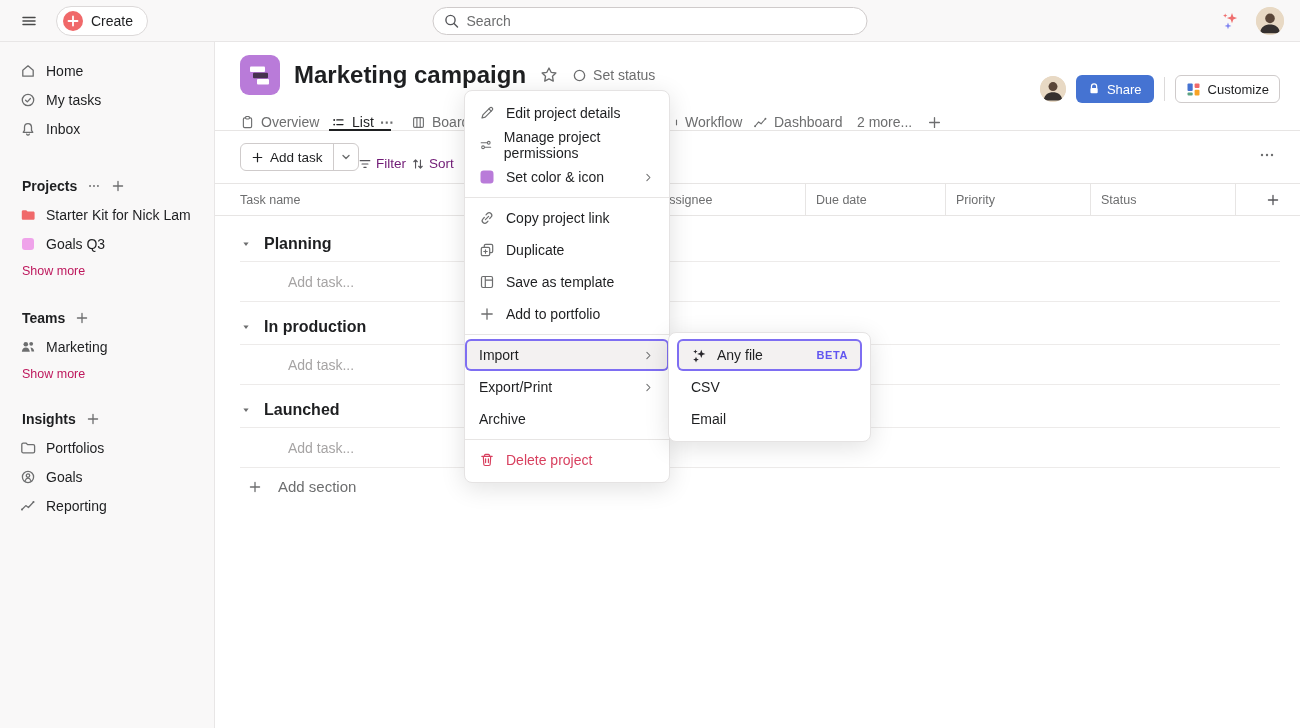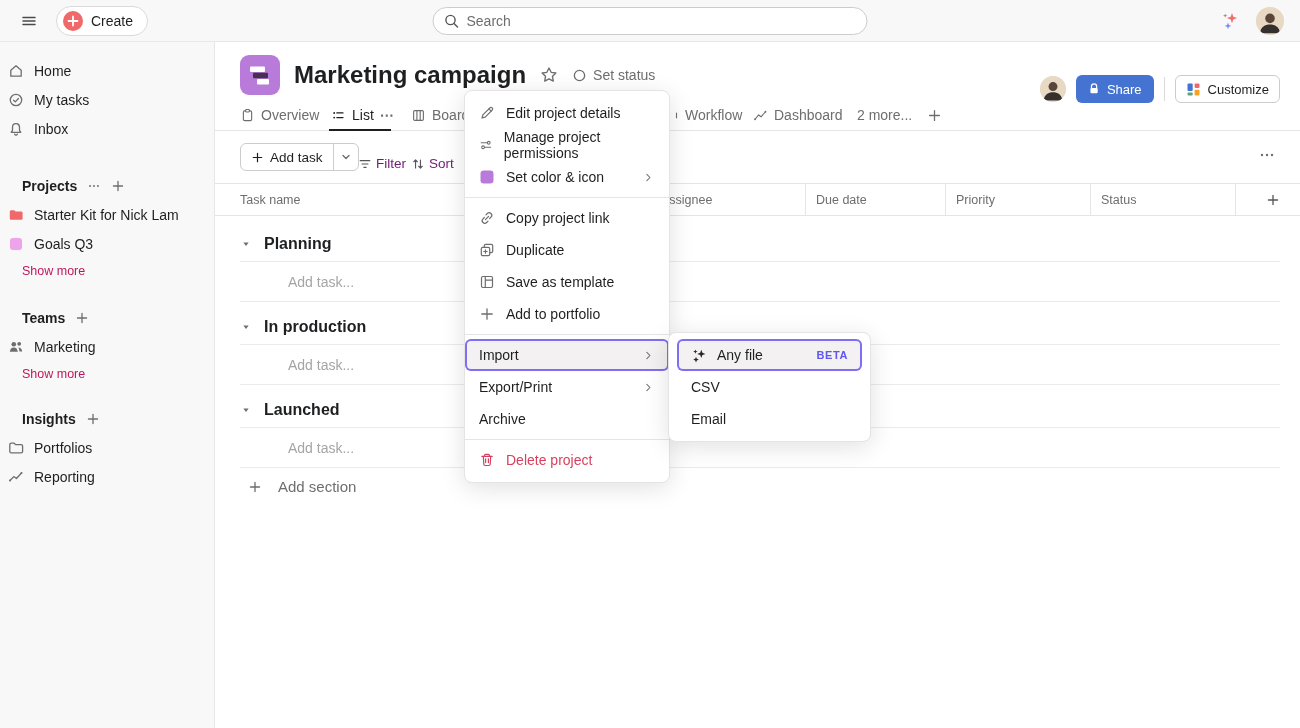--- a/index.html
+++ b/index.html
@@ -12,38 +12,38 @@
   .create-btn{display:flex;align-items:center;gap:8px;background:#fff;border:1px solid #dcd9d9;border-radius:16px;height:30px;padding:0 14px 0 6px;font-size:14px;color:#1e1f21;cursor:pointer;font-family:inherit}
   .searchbar{position:absolute;left:50%;transform:translateX(-50%);top:7px;width:435px;height:28px;background:#fff;border:1px solid #cfcbcb;border-radius:14px;display:flex;align-items:center;padding:0 10px;gap:7px}
   .searchbar input{border:none;outline:none;background:transparent;flex:1;font-size:14px;color:#1e1f21;font-family:inherit}
   .searchbar input::placeholder{color:#6d6e6f}
   .topbar-right{margin-left:auto;display:flex;align-items:center;gap:14px}
   .icon-btn{background:none;border:none;cursor:pointer;padding:0}
   .avatar{width:28px;height:28px;border-radius:50%;overflow:hidden;border:none;padding:0;background:#e8d9c4;cursor:pointer}
   .avatar-sm{width:26px;height:26px}
   
   .sidebar{position:absolute;top:42px;left:0;width:215px;bottom:0;background:#f9f8f8;border-right:1px solid #e8e6e6;padding-top:14px}
-  .side-item{display:flex;align-items:center;gap:10px;height:29px;padding-left:8px;font-size:14px;color:#1e1f21;cursor:pointer}
+  .side-item{display:flex;align-items:center;gap:10px;height:29px;padding-left:20px;font-size:14px;color:#1e1f21;cursor:pointer}
   .side-header{display:flex;align-items:center;gap:10px;padding-left:22px;height:28px;font-weight:700;font-size:14px}
   .side-header .hdr-ic{cursor:pointer;color:#6d6e6f}
   .show-more{color:#be185d;font-size:12.5px;padding-left:22px;height:26px;display:flex;align-items:center;cursor:pointer}
   .mt-proj{margin-top:29px}.mt-teams{margin-top:20px}.mt-ins{margin-top:18px}
   
   .main{position:absolute;top:42px;left:215px;right:0;bottom:0;background:#fff}
   .project-header{position:absolute;top:13px;left:25px;display:flex;align-items:center;gap:14px}
   .proj-icon{width:40px;height:40px}
   .proj-title{font-size:24px;font-weight:700}
   .star-btn,.status-btn{display:flex;align-items:center;gap:6px;background:none;border:none;cursor:pointer;color:#6d6e6f;font-size:14px;font-family:inherit}
   .header-actions{position:absolute;top:33px;right:20px;display:flex;align-items:center;gap:10px;height:28px}
   .share-btn{display:flex;align-items:center;gap:6px;background:#4573d2;color:#fff;border:none;border-radius:6px;height:28px;padding:0 12px;font-size:13px;cursor:pointer;font-family:inherit}
   .hdr-divider{width:1px;height:24px;background:#dcdada}
   .customize-btn{display:flex;align-items:center;gap:7px;background:#fff;color:#1e1f21;border:1px solid #cfcbcb;border-radius:6px;height:28px;padding:0 10px;font-size:13px;cursor:pointer;font-family:inherit}
   
   .tabs-row{position:absolute;top:58px;left:0;right:0;height:31px;border-bottom:1px solid #e7e5e4}
-  .tab{position:absolute;top:0;display:flex;align-items:center;gap:6px;height:30px;font-size:14px;color:#6d6e6f;cursor:pointer}
+  .tab{position:absolute;top:0;display:flex;align-items:flex-end;gap:6px;height:30px;font-size:14px;color:#6d6e6f;cursor:pointer}
   .tab.active{color:#1e1f21}
   .tab-underline{position:absolute;left:114px;width:62px;bottom:-1px;height:2px;background:#1e1f21}
   .tab-dots{color:#6d6e6f;letter-spacing:1px;font-weight:700;cursor:pointer}
   
   .addtask-btn{position:absolute;left:25px;top:101px;height:28px;display:flex;align-items:stretch;background:#fff;border:1px solid #cfcbcb;border-radius:6px;overflow:hidden}
   .addtask-main{display:flex;align-items:center;gap:6px;padding:0 10px;font-size:13.5px;border:none;background:none;cursor:pointer;font-family:inherit;color:#1e1f21}
   .addtask-caret{display:flex;align-items:center;justify-content:center;width:25px;border:none;border-left:1px solid #cfcbcb;background:none;cursor:pointer}
   .tool-link{position:absolute;top:101px;height:28px;display:flex;align-items:flex-end;gap:4px;background:none;border:none;color:#701a75;font-size:13.5px;cursor:pointer;font-family:inherit}
   .more-dots{position:absolute;right:25px;top:105px;background:none;border:none;cursor:pointer}
   
@@ -179,20 +179,28 @@
     <span>Insights</span>
     <svg class="hdr-ic" width="14" height="14" viewBox="0 0 16 16" fill="none" stroke="#6d6e6f" stroke-width="1.5" stroke-linecap="round">
         <path d="M8 2.8v10.4M2.8 8h10.4"></path>
       </svg>
   </div>
   <div class="side-item">
     <svg width="16" height="16" viewBox="0 0 16 16" fill="none" stroke="#6d6e6f" stroke-width="1.3" stroke-linejoin="round">
         <path d="M1.8 4.6c0-.8.6-1.4 1.4-1.4h3l1.4 1.4h5.6c.8 0 1.4.6 1.4 1.4v5.4c0 .8-.6 1.4-1.4 1.4H3.2c-.8 0-1.4-.6-1.4-1.4Z"></path>
       </svg>
     <span>Portfolios</span>
+  </div>
+  <div class="side-item">
+    <svg width="16" height="16" viewBox="0 0 16 16" fill="none" stroke="#6d6e6f" stroke-width="1.3" stroke-linecap="round">
+        <circle cx="8" cy="8" r="5.6"></circle>
+        <circle cx="8" cy="6.6" r="1.7"></circle>
+        <path d="M5.2 11.6c.6-1.7 1.6-2.5 2.8-2.5s2.2.8 2.8 2.5"></path>
+      </svg>
+    <span>Goals</span>
   </div>
   <div class="side-item">
     <svg width="16" height="16" viewBox="0 0 16 16" fill="none" stroke="#6d6e6f" stroke-width="1.3" stroke-linecap="round" stroke-linejoin="round">
         <path d="M2 11.5 5.8 7.6l2.6 1.9L13.5 4"></path>
         <circle cx="2" cy="11.5" r="1" fill="#6d6e6f" stroke="none"></circle>
         <circle cx="13.5" cy="4" r="1" fill="#6d6e6f" stroke="none"></circle>
       </svg>
     <span>Reporting</span>
   </div>
 </nav>

